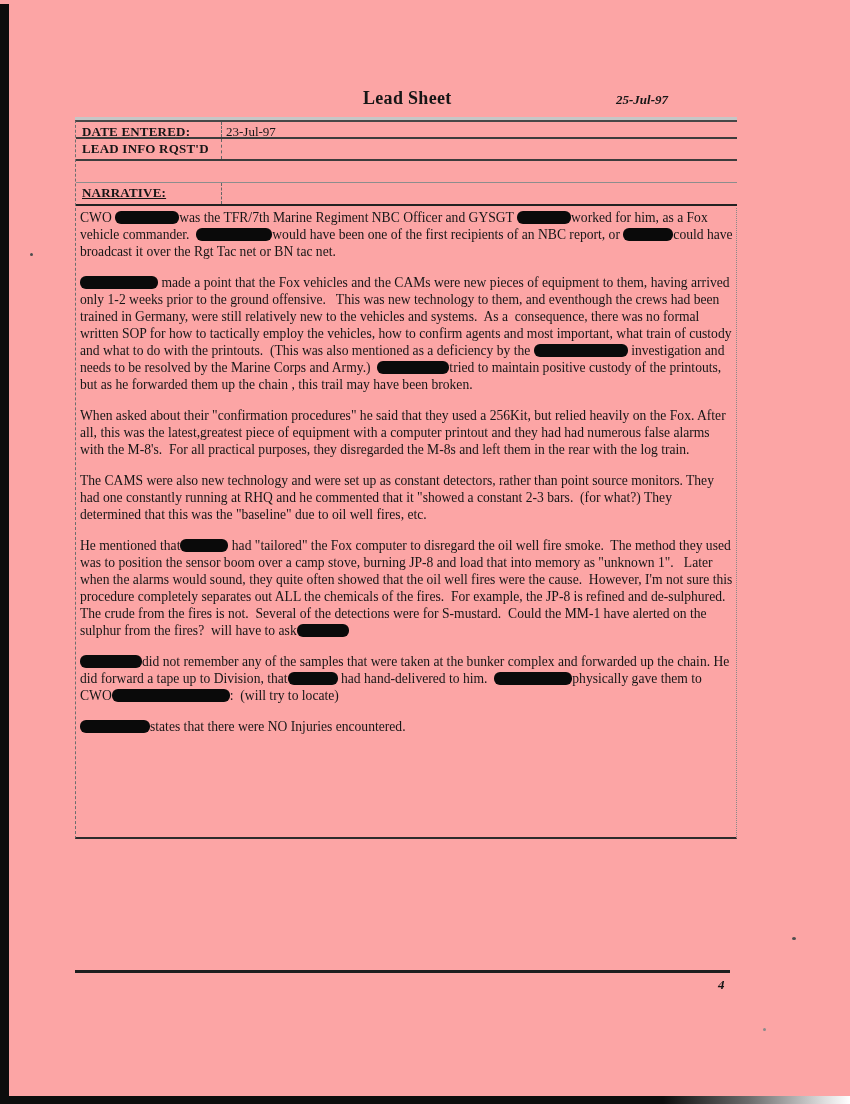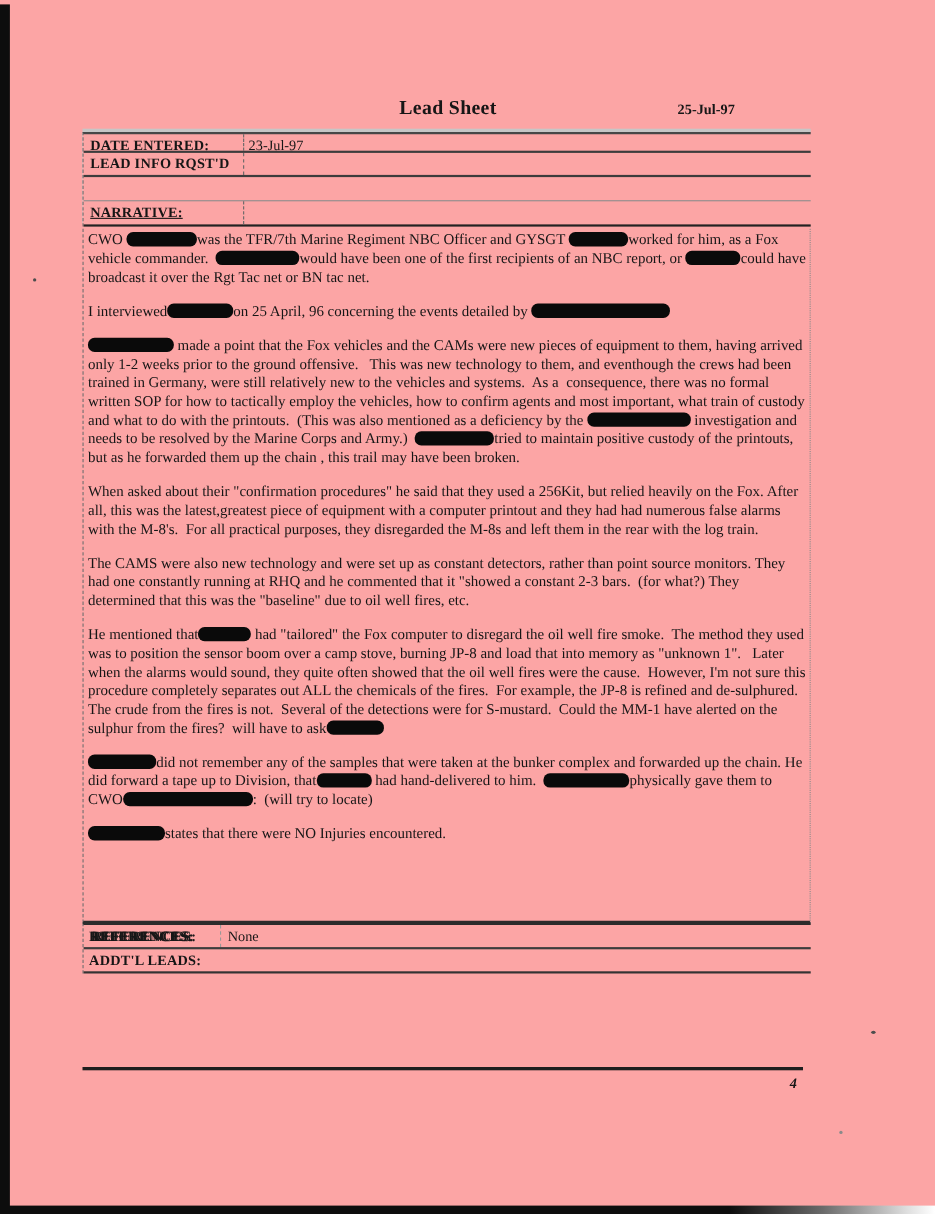--- a/index.html
+++ b/index.html
@@ -8,21 +8,21 @@
     font-family:"Liberation Serif","DejaVu Serif",serif;color:#161616;
     overflow:hidden;margin:0 auto;
   }
   
   .edge-left{position:absolute;left:0;top:4px;width:9px;height:1100px;background:#0d0d0d;}
   .edge-bottom{position:absolute;left:0;top:1096px;width:850px;height:8px;
     background:linear-gradient(90deg,#0d0d0d 0%,#0d0d0d 78%,#6a6a6a 88%,#dedede 97%,#fff 100%);}
   .dot{position:absolute;background:#4d4d4d;border-radius:50%;}
 
   .doc-title{position:absolute;left:363px;top:88px;font-size:18px;font-weight:700;letter-spacing:.3px;}
-  .doc-date{position:absolute;left:616px;top:92px;font-size:13px;font-weight:700;}
+  .doc-date{position:absolute;left:616px;top:92px;font-size:13px;font-weight:700;font-style:italic;}
 
   .lead-table{position:absolute;left:75px;top:120px;width:662px;box-sizing:border-box;
     border-top:2px solid #474747;border-left:1px dashed #6e6e6e;box-shadow:0 -3px 0 #c6c6c6;}
   .t-row{display:flex;box-sizing:border-box;}
   .t-row.r0{height:17px;border-bottom:2px solid #3c3c3c;}
   .t-row.r1{height:22px;border-bottom:2px solid #3c3c3c;gap:22px;}
   .t-row.r2{height:22px;border-bottom:1px solid #8d8d8d;}
   .t-row.r3{height:23px;border-bottom:2px solid #222;text-decoration:underline;}
   .t-label{width:146px;box-sizing:border-box;padding:2px 0 0 6px;font-size:13px;font-weight:700;
     border-right:1px dashed #666;letter-spacing:.2px;}
@@ -75,39 +75,28 @@
       <div class="t-value"></div>
     </div>
     <div class="t-row r3">
       <div class="t-label">NARRATIVE:</div>
       <div class="t-value"></div>
     </div>
   </div>
 
   <div class="narrative-box" id="narrative-body">
       <p>CWO <span class="redact" style="width: 64px; background: rgb(10, 10, 10);"></span>was the TFR/7th Marine Regiment NBC Officer and GYSGT <span class="redact" style="width: 54px; background: rgb(10, 10, 10);"></span>worked for him, as a Fox vehicle commander.  <span class="redact" style="width: 76px; background: rgb(10, 10, 10);"></span>would have been one of the first recipients of an NBC report, or <span class="redact" style="width: 50px; background: rgb(10, 10, 10);"></span>could have broadcast it over the Rgt Tac net or BN tac net.</p>
-      <p>I interviewed<span class="redact" style="width: 60px; background: rgb(10, 10, 10);"></span>on 25 April, 96 concerning the events detailed by <span class="redact" style="width: 126px; background: rgb(10, 10, 10);"></span></p>
       <p><span class="redact" style="width: 78px; background: rgb(10, 10, 10);"></span> made a point that the Fox vehicles and the CAMs were new pieces of equipment to them, having arrived only 1-2 weeks prior to the ground offensive.   This was new technology to them, and eventhough the crews had been trained in Germany, were still relatively new to the vehicles and systems.  As a  consequence, there was no formal written SOP for how to tactically employ the vehicles, how to confirm agents and most important, what train of custody and what to do with the printouts.  (This was also mentioned as a deficiency by the <span class="redact" style="width: 94px; background: rgb(10, 10, 10);"></span> investigation and needs to be resolved by the Marine Corps and Army.)  <span class="redact" style="width: 72px; background: rgb(10, 10, 10);"></span>tried to maintain positive custody of the printouts, but as he forwarded them up the chain , this trail may have been broken.</p>
       <p>When asked about their "confirmation procedures" he said that they used a 256Kit, but relied heavily on the Fox. After all, this was the latest,greatest piece of equipment with a computer printout and they had had numerous false alarms with the M-8's.  For all practical purposes, they disregarded the M-8s and left them in the rear with the log train.</p>
       <p>The CAMS were also new technology and were set up as constant detectors, rather than point source monitors. They had one constantly running at RHQ and he commented that it "showed a constant 2-3 bars.  (for what?) They determined that this was the "baseline" due to oil well fires, etc.</p>
       <p>He mentioned that<span class="redact" style="width: 48px; background: rgb(10, 10, 10);"></span> had "tailored" the Fox computer to disregard the oil well fire smoke.  The method they used was to position the sensor boom over a camp stove, burning JP-8 and load that into memory as "unknown 1".   Later when the alarms would sound, they quite often showed that the oil well fires were the cause.  However, I'm not sure this procedure completely separates out ALL the chemicals of the fires.  For example, the JP-8 is refined and de-sulphured.  The crude from the fires is not.  Several of the detections were for S-mustard.  Could the MM-1 have alerted on the sulphur from the fires?  will have to ask<span class="redact" style="width: 52px; background: rgb(10, 10, 10);"></span></p>
       <p><span class="redact" style="width: 62px; background: rgb(10, 10, 10);"></span>did not remember any of the samples that were taken at the bunker complex and forwarded up the chain. He did forward a tape up to Division, that<span class="redact" style="width: 50px; background: rgb(10, 10, 10);"></span> had hand-delivered to him.  <span class="redact" style="width: 78px; background: rgb(10, 10, 10);"></span>physically gave them to CWO<span class="redact" style="width: 118px; background: rgb(10, 10, 10);"></span>:  (will try to locate)</p>
       <p><span class="redact" style="width: 70px; background: rgb(10, 10, 10);"></span>states that there were NO Injuries encountered.</p>
     </div>
 
-  <div class="footer-table">
-    <div class="f-row r0">
-      <div class="f-label overprint">REFERENCES:</div>
-      <div class="f-value">None</div>
-    </div>
-    <div class="f-row r1">
-      <div class="f-label">ADDT'L LEADS:</div>
-      <div class="f-value"></div>
-    </div>
-  </div>
 
   <div class="bottom-rule"></div>
   <div class="page-num">4</div>
 
   <div class="dot" style="left:30px;top:253px;width:3px;height:3px;"></div>
   <div class="dot" style="left:792px;top:937px;width:4px;height:3px;"></div>
   <div class="dot" style="left:763px;top:1028px;width:3px;height:3px;background:#8a8a8a;"></div>
 
 </div>
 

